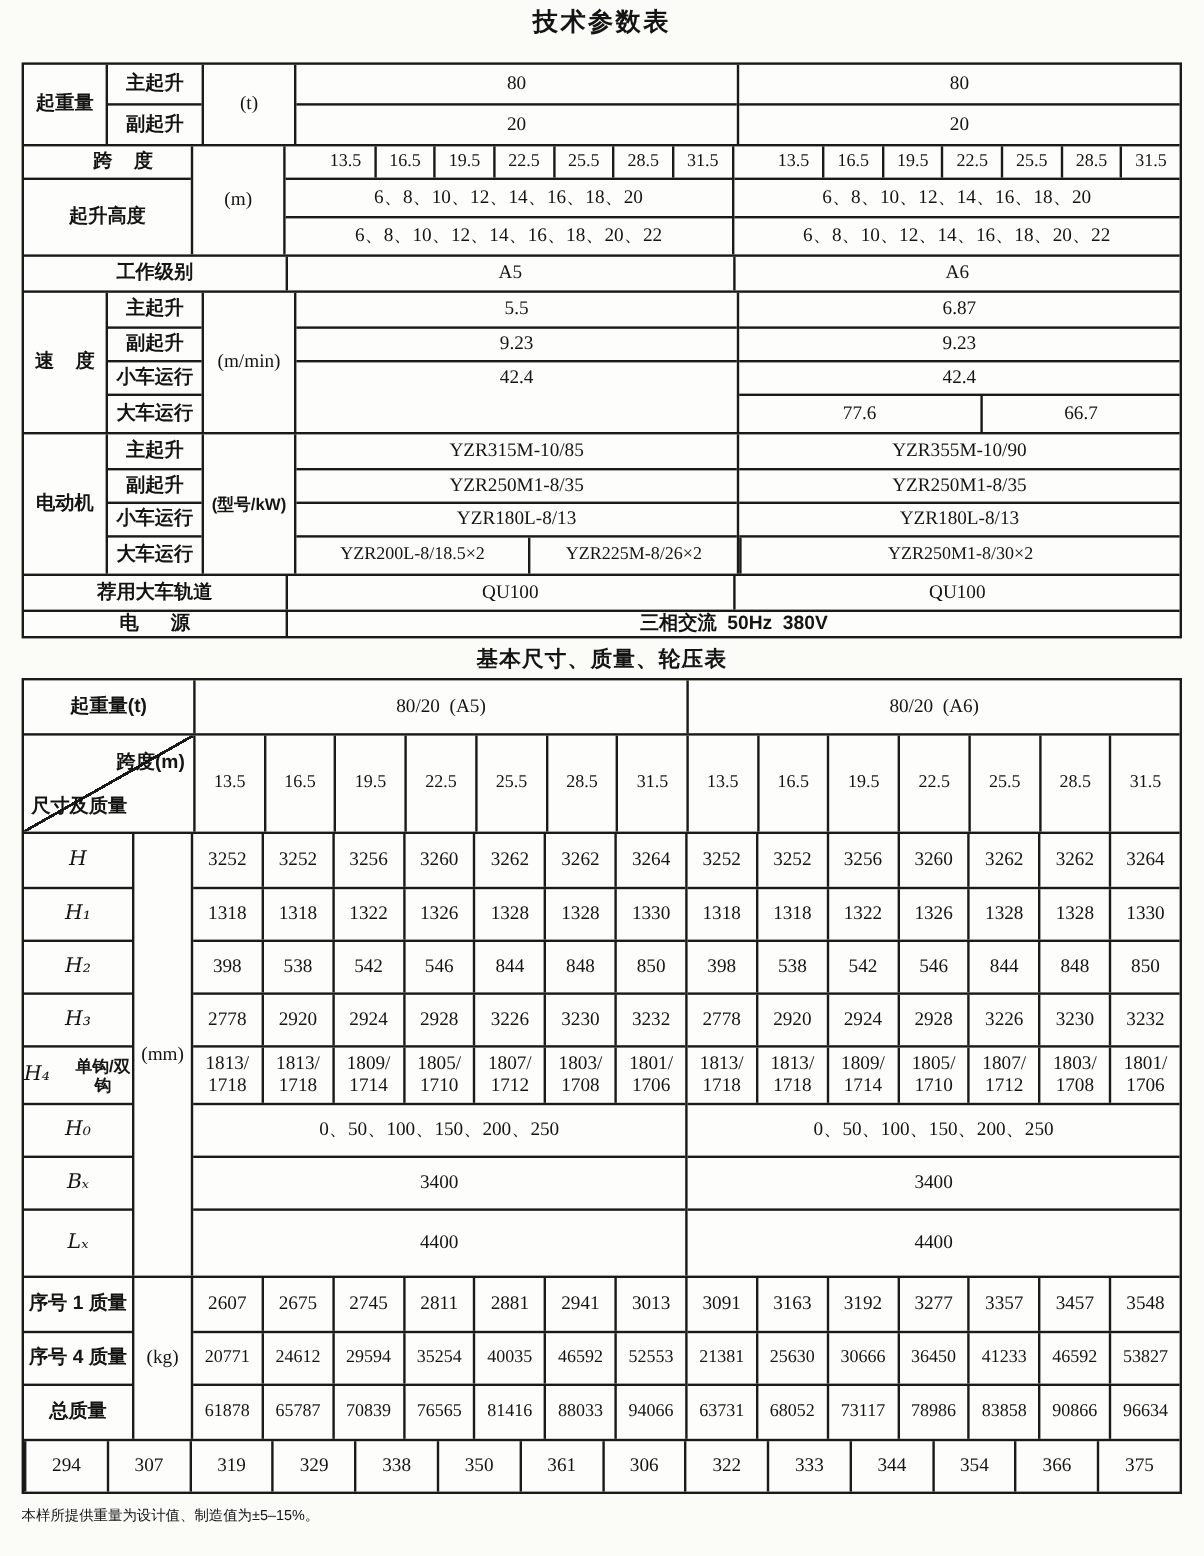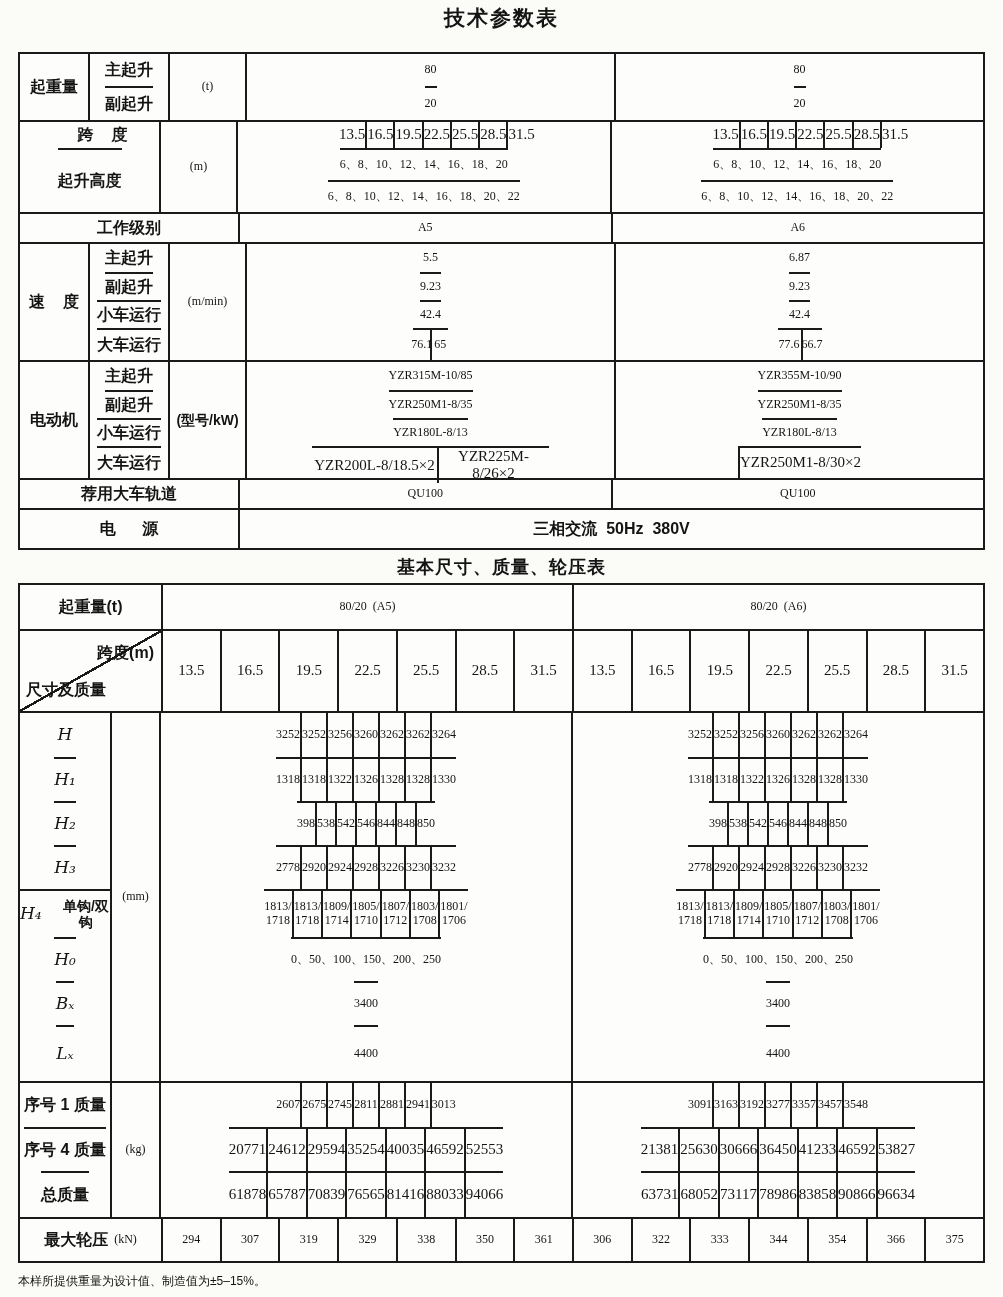--- a/index.html
+++ b/index.html
@@ -34,21 +34,21 @@
     font-size: 12px;
     font-family: Liberation Sans, sans-serif;
   }
 
   .t { border: 2.5px solid #1a1a1a; background: #fdfdfb; }
   .sec { display: flex; align-items: stretch; }
   .sec + .sec { border-top: 2px solid #1a1a1a; }
 
   .bl { border-left: 2px solid #1a1a1a; }
 
-  .stack { display: flex; flex-direction: column; min-width: 0; align-items: center; }
+  .stack { display: flex; flex-direction: column; min-width: 0; }
   .stack > * + * { border-top: 2px solid #1a1a1a; }
   .fill { flex: 1 1 auto; }
 
   .cell {
     display: flex; align-items: center; justify-content: center;
     text-align: center; white-space: pre-wrap; min-width: 0;
     line-height: 1.15;
   }
   .cells { display: flex; min-width: 0; }
   .cells > * {
@@ -72,21 +72,21 @@
   .wU  { width: 49px;  flex: none; }
   .wLU { width: 141px; flex: none; }
 
   .h26 { height: 26px; flex: none; padding-left: 26px; }
   .h28 { height: 28px; flex: none; }
   .h32 { height: 32px; flex: none; }
   .h44 { height: 44px; flex: none; }
   .h48 { height: 48px; flex: none; }
 
   .zh   { font-weight: bold; font-size: 16px; font-family: "Liberation Sans","DejaVu Sans",sans-serif; }
-  .num  { font-size: 12px; }
+  .num  { font-size: 16px; }
   .n15  { font-size: 15px; }
   .sp15 { font-size: 15px; }
   .dim  { font-style: italic; font-size: 17px; font-family: "DejaVu Serif","Liberation Serif",serif; }
   .dim2 { font-weight: bold; font-size: 14px; font-family: "Liberation Sans","DejaVu Sans",sans-serif; margin-left: 20px; }
 
   .diag {
     position: relative; flex: none; width: 141px;
     background-image: linear-gradient(to bottom right,
       transparent calc(50% - 1.2px), #1a1a1a calc(50% - 1.2px),
       #1a1a1a calc(50% + 1.2px), transparent calc(50% + 1.2px));
@@ -166,24 +166,20 @@
         <div class="cell zh h28">主起升</div>
         <div class="cell zh h28">副起升</div>
         <div class="cell zh h28">小车运行</div>
         <div class="cell zh fill">大车运行</div>
       </div>
       <div class="cell num wC bl">(m/min)</div>
       <div class="stack half bl">
         <div class="cell num h28">5.5</div>
         <div class="cell num h28">9.23</div>
         <div class="cell num h28">42.4</div>
-        <div class="split fill">
-          <div class="cell num" style="flex:53 0 0">76.1</div>
-          <div class="cell num bl" style="flex:47 0 0">65</div>
-        </div>
       </div>
       <div class="stack half bl">
         <div class="cell num h28">6.87</div>
         <div class="cell num h28">9.23</div>
         <div class="cell num h28">42.4</div>
         <div class="split fill">
           <div class="cell num" style="flex:55 0 0">77.6</div>
           <div class="cell num bl" style="flex:45 0 0">66.7</div>
         </div>
       </div>
@@ -216,21 +212,21 @@
         </div>
       </div>
     </div>
 
     <div class="sec" style="height:30px">
       <div class="cell zh wABC">荐用大车轨道</div>
       <div class="cell num half bl">QU100</div>
       <div class="cell num half bl">QU100</div>
     </div>
 
-    <div class="sec" style="height:40px">
+    <div class="sec" style="height:22px">
       <div class="cell zh wABC">电      源</div>
       <div class="cell zh half bl" style="flex:2 1 0">三相交流  50Hz  380V</div>
     </div>
 
   </div>
 
   <div class="mid-title">基本尺寸、质量、轮压表</div>
 
   <div class="t">
 
@@ -454,24 +450,20 @@
             <div>73117</div>
             <div>78986</div>
             <div>83858</div>
             <div>90866</div>
             <div>96634</div>
           </div>
       </div>
     </div>
 
     <div class="sec" style="height:44px">
-      <div class="cell wLU">
-        <span class="zh">最大轮压</span>
-        <span class="num" style="margin-left:6px">(kN)</span>
-      </div>
       <div class="cells num half bl">
           <div>294</div>
           <div>307</div>
           <div>319</div>
           <div>329</div>
           <div>338</div>
           <div>350</div>
           <div>361</div>
         </div>
       <div class="cells num half bl">

